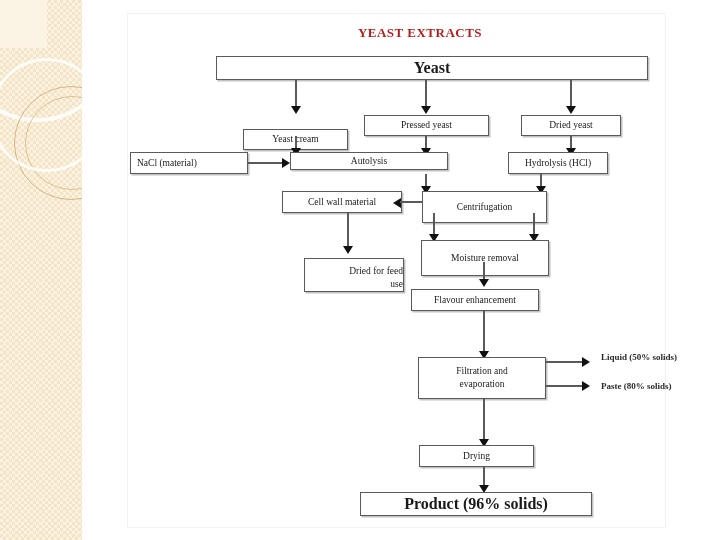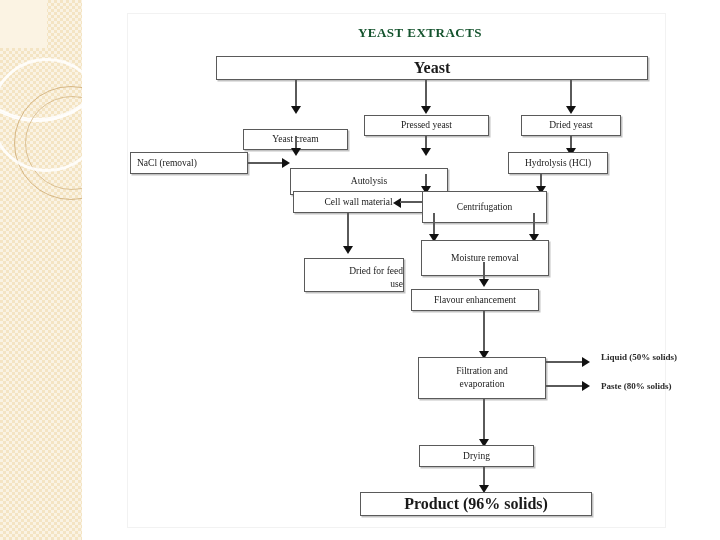--- a/index.html
+++ b/index.html
@@ -88,21 +88,21 @@
 
   
   #chart-title {
     position: absolute;
     left: 280px; top: 25px;
     width: 280px;
     text-align: center;
     font-size: 13px;
     font-weight: bold;
     letter-spacing: 0.5px;
-    color: #14532d;
+    color: #b91c1c;
     font-family: "Liberation Serif", "DejaVu Serif", serif;
   }
 
   
   .box {
     position: absolute;
     box-sizing: border-box;
     border: 1px solid #5a5a5a;
     background: #ffffff;
     color: #1a1a1a;
@@ -207,36 +207,36 @@
 
   <div class="vline" style="left:295px; top:136px; height:14px;"></div>
   <div class="arrow-down" style="left:291px; top:148px;"></div>
 
   <div class="vline" style="left:425px; top:136px; height:14px;"></div>
   <div class="arrow-down" style="left:421px; top:148px;"></div>
 
   <div class="vline" style="left:570px; top:136px; height:14px;"></div>
   <div class="arrow-down" style="left:566px; top:148px;"></div>
 
-  <div class="box left-text" style="left:130px; top:152px; width:118px; height:22px;">NaCl (removal)</div>
+  <div class="box left-text" style="left:130px; top:152px; width:118px; height:22px;">NaCl (material)</div>
 
   <div class="hline" style="left:248px; top:162px; width:36px;"></div>
   <div class="arrow-right" style="left:282px; top:158px;"></div>
 
-  <div class="box" style="left:290px; top:168px; width:158px; height:27px;">Autolysis</div>
+  <div class="box" style="left:290px; top:152px; width:158px; height:18px;">Autolysis</div>
 
   <div class="box" style="left:508px; top:152px; width:100px; height:22px;">Hydrolysis (HCl)</div>
 
   <div class="vline" style="left:425px; top:174px; height:14px;"></div>
   <div class="arrow-down" style="left:421px; top:186px;"></div>
 
   <div class="vline" style="left:540px; top:174px; height:14px;"></div>
   <div class="arrow-down" style="left:536px; top:186px;"></div>
 
-  <div class="box" style="left:293px; top:191px; width:131px; height:22px;text-align:right;">Cell wall material</div>
+  <div class="box" style="left:282px; top:191px; width:120px; height:22px;text-align:right;">Cell wall material</div>
 
   <div class="arrow-left" style="left:393px; top:198px;"></div>
   <div class="hline" style="left:400px; top:201px; width:22px;"></div>
 
   <div class="box" style="left:422px; top:191px; width:125px; height:32px;">Centrifugation</div>
 
   <div class="vline" style="left:347px; top:213px; height:35px;"></div>
   <div class="arrow-down" style="left:343px; top:246px;"></div>
 
   <div class="vline" style="left:433px; top:213px; height:23px;"></div>

